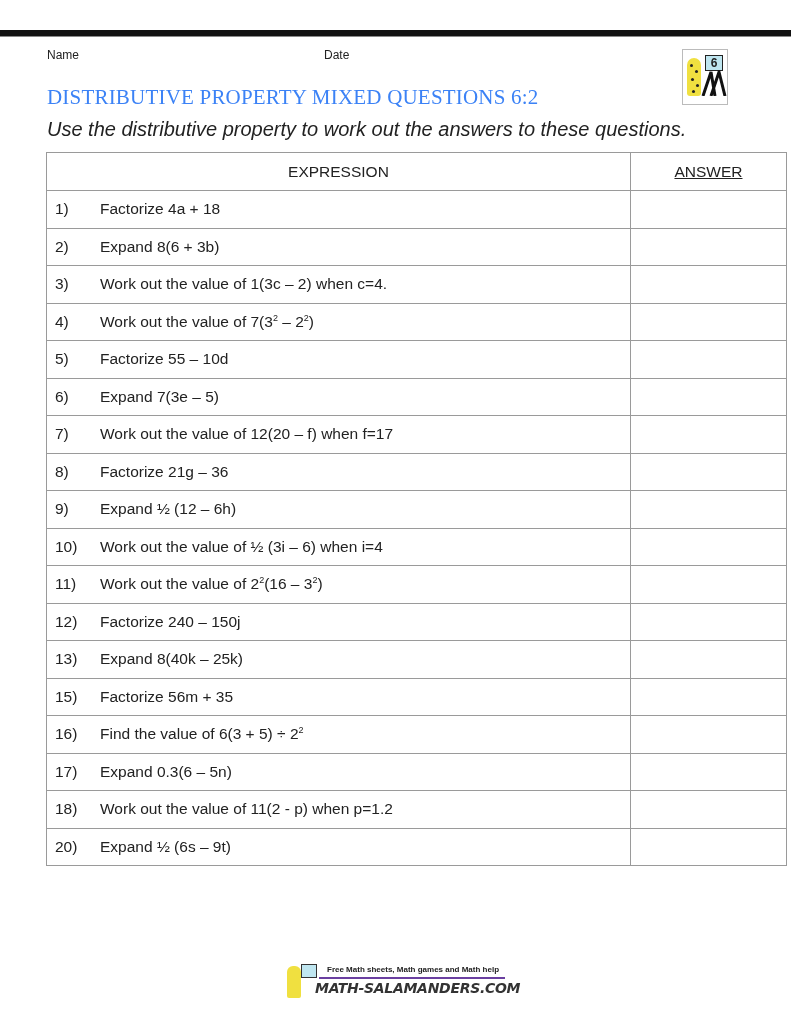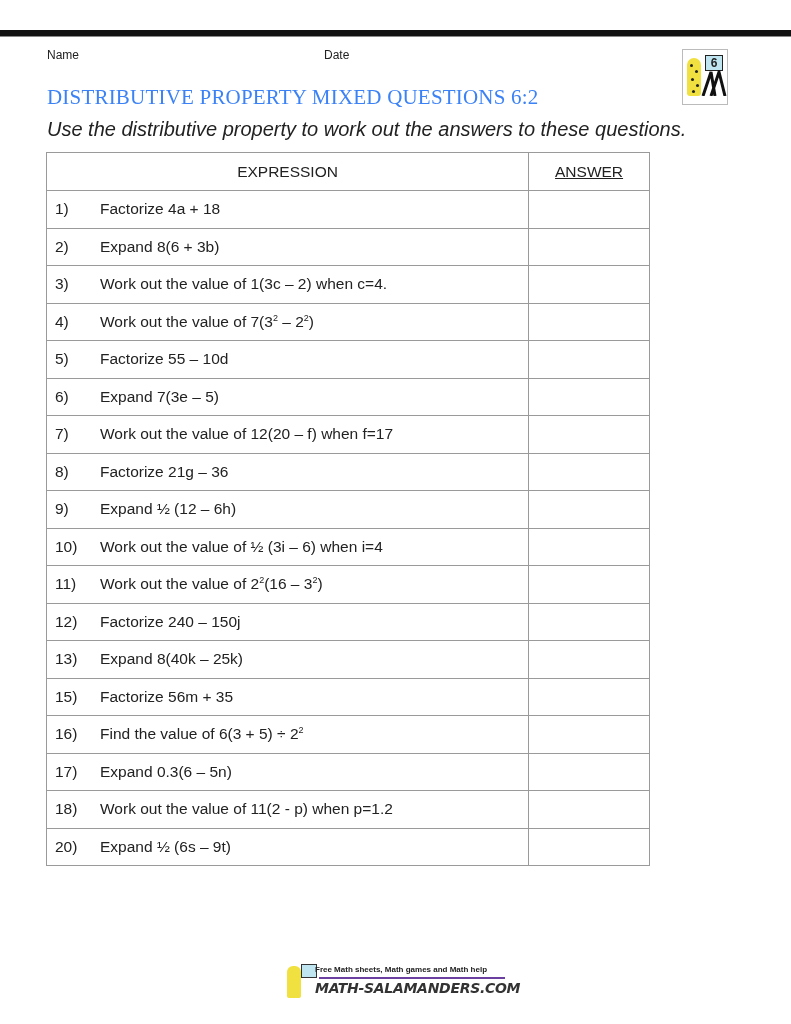--- a/index.html
+++ b/index.html
@@ -16,34 +16,34 @@
           border: 1px solid #bbb; background: #fff; }
   .logo .board { position: absolute; left: 22px; top: 5px; width: 16px; height: 14px;
                  background: #bfe6f0; border: 1px solid #222; font-size: 12px; font-weight: bold;
                  text-align: center; line-height: 14px; }
   .logo .legs { position: absolute; left: 18px; top: 20px; width: 26px; height: 26px; }
   .logo .lizard { position: absolute; left: 4px; top: 8px; width: 14px; height: 38px;
                   background: #f0e040; border-radius: 7px 7px 3px 3px; }
   .logo .lizard::before { content: ""; position: absolute; left: 3px; top: 6px; width: 3px; height: 3px; background:#222; border-radius:50%;
                   box-shadow: 5px 6px 0 #222, 1px 14px 0 #222, 6px 20px 0 #222, 2px 26px 0 #222; }
 
-  table.worksheet { position: absolute; left: 46px; top: 152px; width: 604px; border-collapse: collapse; }
+  table.worksheet { position: absolute; left: 46px; top: 152px; width: 741px; border-collapse: collapse; }
   table.worksheet th, table.worksheet td { border: 1px solid #9a9a9a; height: 36.5px; padding: 0; }
   table.worksheet th { font-weight: normal; font-size: 15.5px; text-align: center; height: 37px; }
   .col-expr { width: 549px; }
   .col-ans { width: 146px; text-decoration: underline; }
   td.expr { font-size: 15.5px; white-space: nowrap; }
   td.expr .num { display: inline-block; width: 45px; padding-left: 8px; }
   td.expr .text { display: inline-block; }
   sup { font-size: 9px; vertical-align: 6px; line-height: 0; }
 
   .footer { position: absolute; left: 285px; top: 962px; width: 225px; height: 40px; }
   .footer .lizard { position: absolute; left: 2px; top: 4px; width: 14px; height: 32px; background: #f0e040; border-radius: 6px 6px 2px 2px; }
   .footer .board { position: absolute; left: 16px; top: 2px; width: 14px; height: 12px; background: #bfe6f0; border: 1px solid #333; }
-  .footer .tagline { position: absolute; left: 30px; top: 3px; font-size: 8px; font-weight: bold; color: #222; white-space: nowrap; }
+  .footer .tagline { position: absolute; left: 42px; top: 3px; font-size: 8px; font-weight: bold; color: #222; white-space: nowrap; }
   .footer .rule { position: absolute; left: 34px; top: 15px; width: 186px; height: 2px; background: #6a3fa0; }
   .footer .brand { position: absolute; left: 30px; top: 18px; font-family: "DejaVu Sans", sans-serif; font-size: 14px;
                    font-weight: bold; color: #333; letter-spacing: -0.3px; white-space: nowrap; font-style: italic; }
 </style>
 </head>
 <body>
 
 <div class="top-rule"></div>
 
 <div class="name-label">Name</div>

